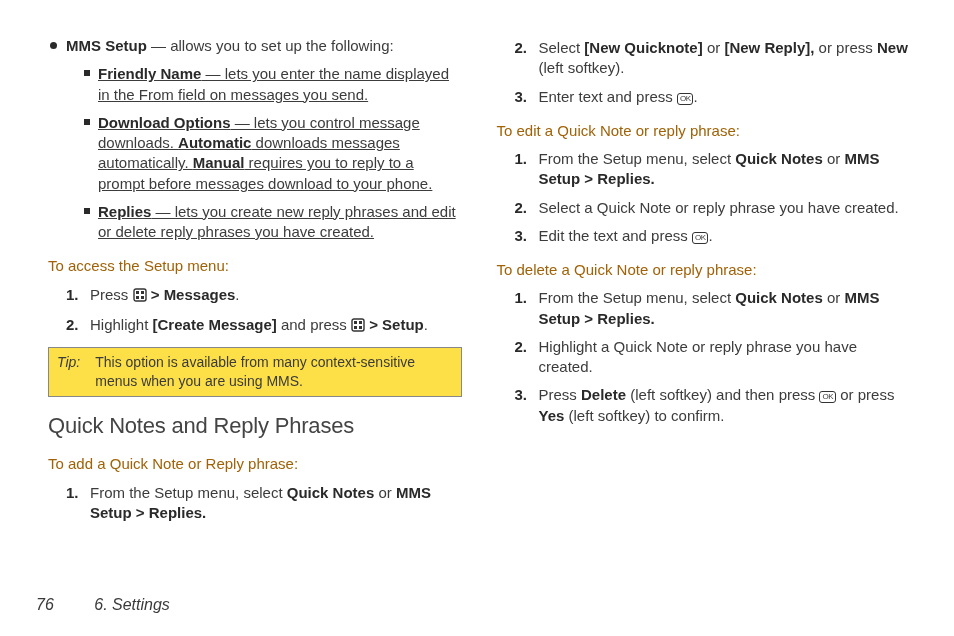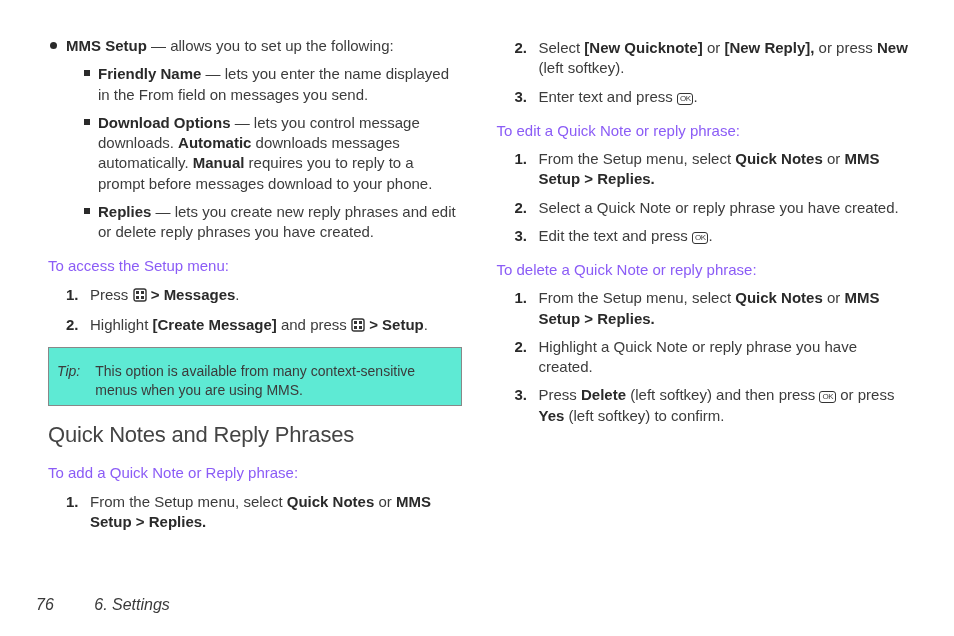--- a/index.html
+++ b/index.html
@@ -30,21 +30,21 @@
   .dot-item::before {
     content: "";
     position: absolute;
     left: 2px;
     top: 6px;
     width: 7px;
     height: 7px;
     background: #2a2a2a;
     border-radius: 50%;
   }
-  .sq-list { padding-left: 18px; }
+  .sq-list { padding-left: 18px; text-decoration: underline; }
   .sq-item {
     position: relative;
     padding-left: 14px;
     margin-top: 8px;
     color: #3c3c3c;
   }
   .sq-item::before {
     content: "";
     position: absolute;
     left: 0;
@@ -65,27 +65,27 @@
   }
   ol.steps > li .num {
     position: absolute;
     left: -4px;
     top: 0;
     font-weight: bold;
     color: #2a2a2a;
   }
   .para {
     margin-top: 14px;
-    color: #8b5cf6;
+    color: #a16207;
   }
   .emph { font-weight: bold; color: #2a2a2a; }
   .note-box {
     border: 1px solid #888;
-    background: #5eead4;
-    padding: 14px 8px 5px 8px;
+    background: #fde047;
+    padding: 5px 8px 5px 8px;
     margin-top: 10px;
     font-size: 14px;
     color: #3b3b3b;
     display: flex;
     gap: 6px;
   }
   .note-label {
     font-style: italic;
     white-space: nowrap;
   }

